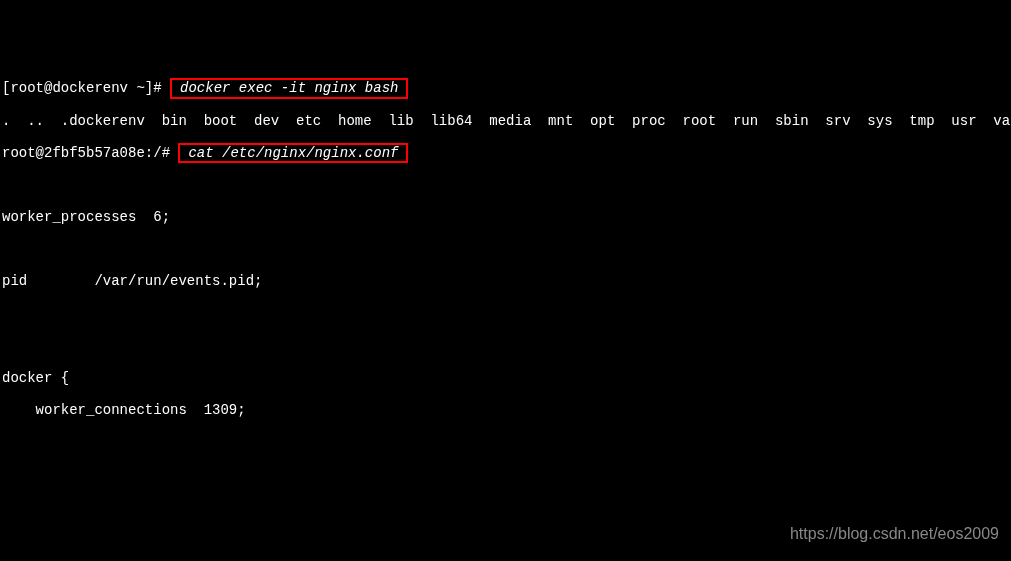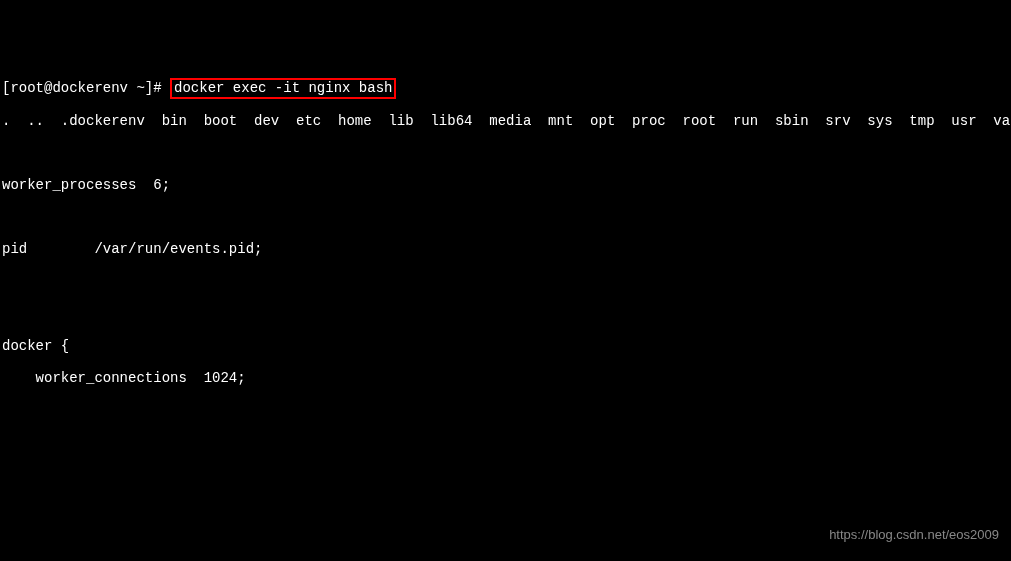--- a/index.html
+++ b/index.html
@@ -19,52 +19,54 @@
       overflow: hidden;
       position: relative;
       white-space: pre;
     }
     .terminal {
       padding: 0 2px;
     }
     .highlight-box {
       border: 2px solid #ff0000;
       display: inline-block;
-      padding: 0 2px;
+      padding: 0 8px;
       margin: -2px 0;
+      font-style: italic;
     }
     .watermark {
       position: absolute;
       bottom: 18px;
       right: 12px;
       color: #888888;
       font-family: Arial, sans-serif;
-      font-size: 13px;
+      font-size: 16px;
     }
     .line {
       display: block;
       min-height: 16px;
     }
   </style>
 </head>
 <body>
 
 
 
 <div class="terminal">
 <span class="line"><span>[root@dockerenv ~]# </span><span class="highlight-box"><span>docker exec -it nginx bash</span></span></span>
 <span class="line"><span>.  ..  .dockerenv  bin  boot  dev  etc  home  lib  lib64  media  mnt  opt  proc  root  run  sbin  srv  sys  tmp  usr  var</span></span>
+<span class="line"><span>root@2fbf5b57a08e:/# </span><span class="highlight-box"><span>cat /etc/nginx/nginx.conf</span></span></span>
 <span class="line"></span>
 <span class="line">worker_processes  6;</span>
 <span class="line"></span>
 <span class="line">pid        /var/run/events.pid;</span>
 <span class="line"></span>
 <span class="line"></span>
 <span class="line">docker {</span>
-<span class="line">    worker_connections  1024;</span>
+<span class="line">    worker_connections  1309;</span>
 
 
 
 
 
 
 
 
 
 

